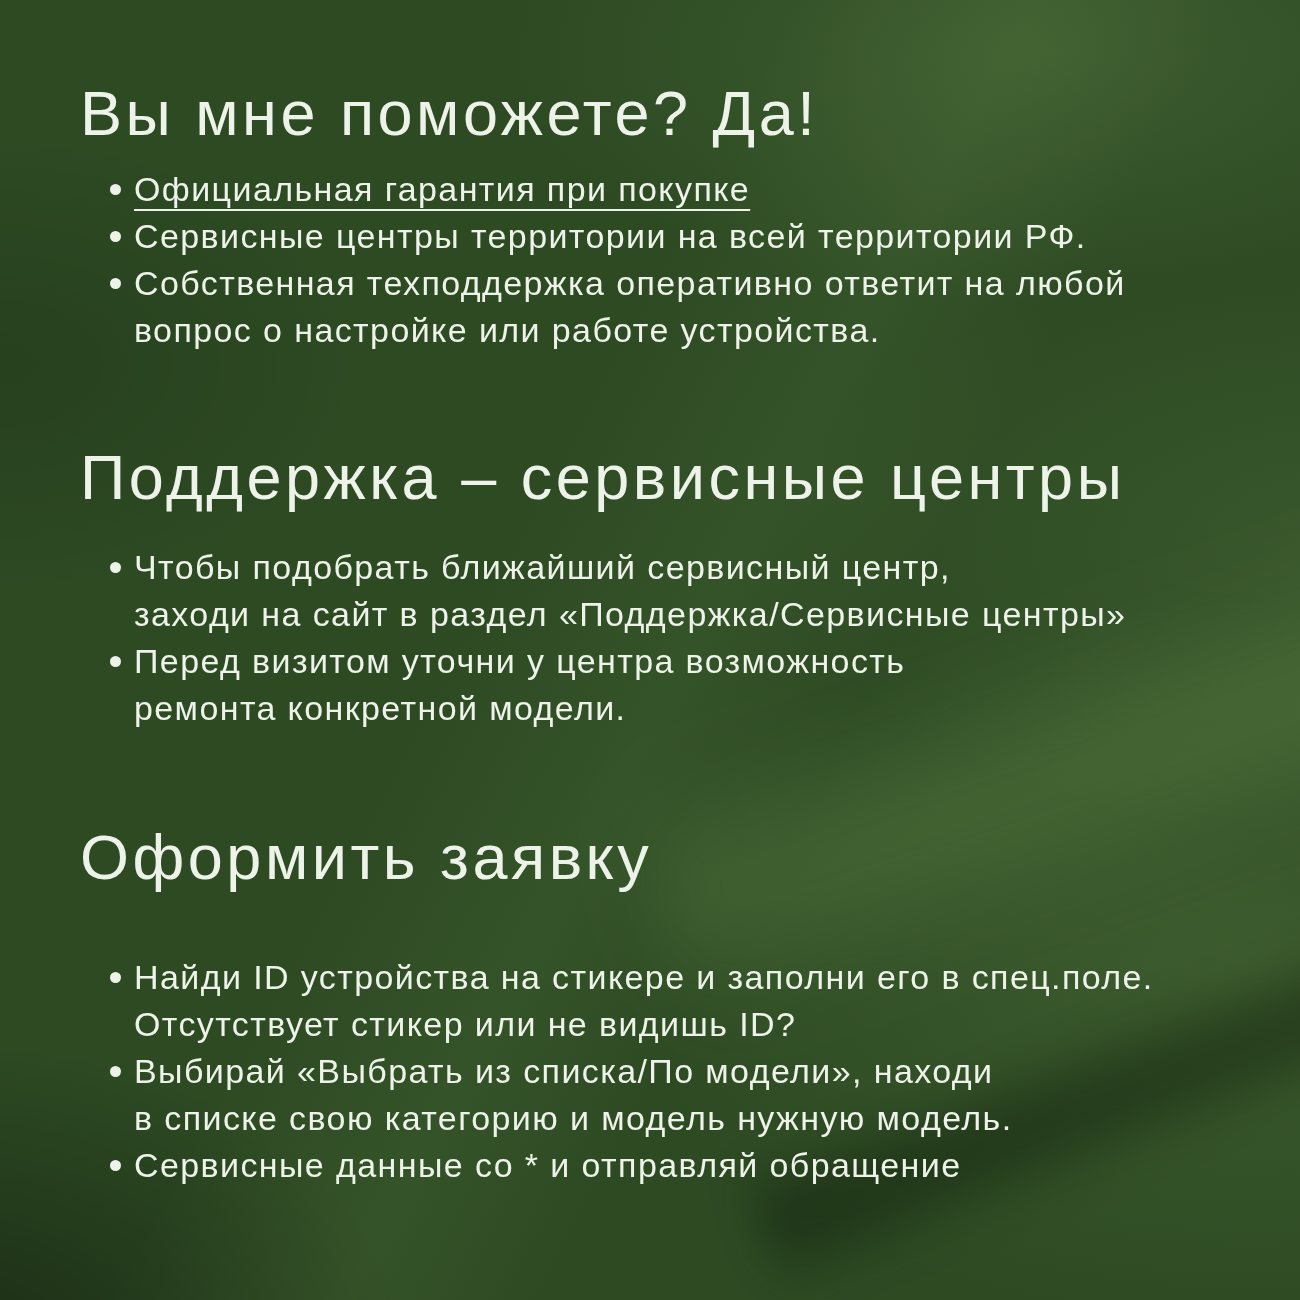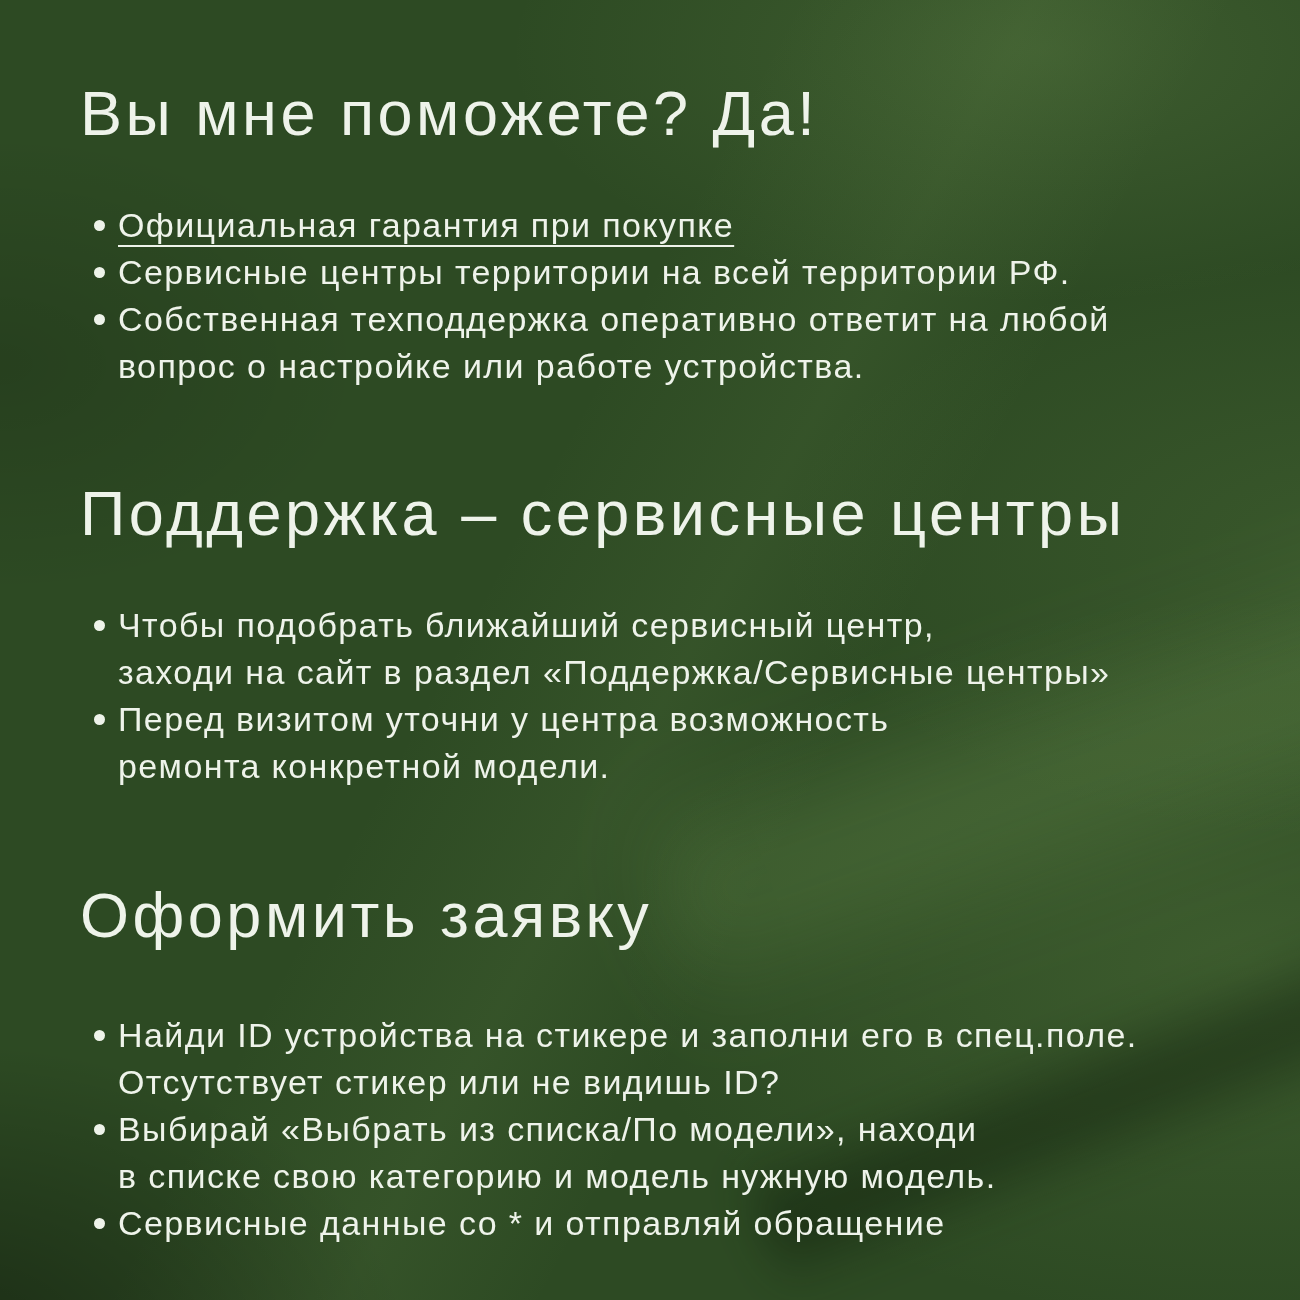--- a/index.html
+++ b/index.html
@@ -56,26 +56,26 @@
     z-index: 2;
   }
   h2.title {
     margin: 0;
     font-size: 63px;
     font-weight: 400;
     line-height: 66px;
     letter-spacing: 3.5px;
     white-space: pre;
   }
-  .sec-1 h2.title { margin-bottom: 56px; }
-  .sec-2 h2.title { margin-top: 90px; margin-bottom: 56px; }
+  .sec-1 h2.title { margin-bottom: 20px; }
+  .sec-2 h2.title { margin-top: 90px; margin-bottom: 34px; }
   .sec-3 h2.title { margin-top: 92px; margin-bottom: 64px; }
   ul.bullets {
     list-style: none;
-    margin: 0;
+    margin: 16px;
     padding: 0;
   }
   ul.bullets li {
     display: flex;
     align-items: flex-start;
   }
   .dot {
     flex: none;
     width: 11px;
     height: 11px;

